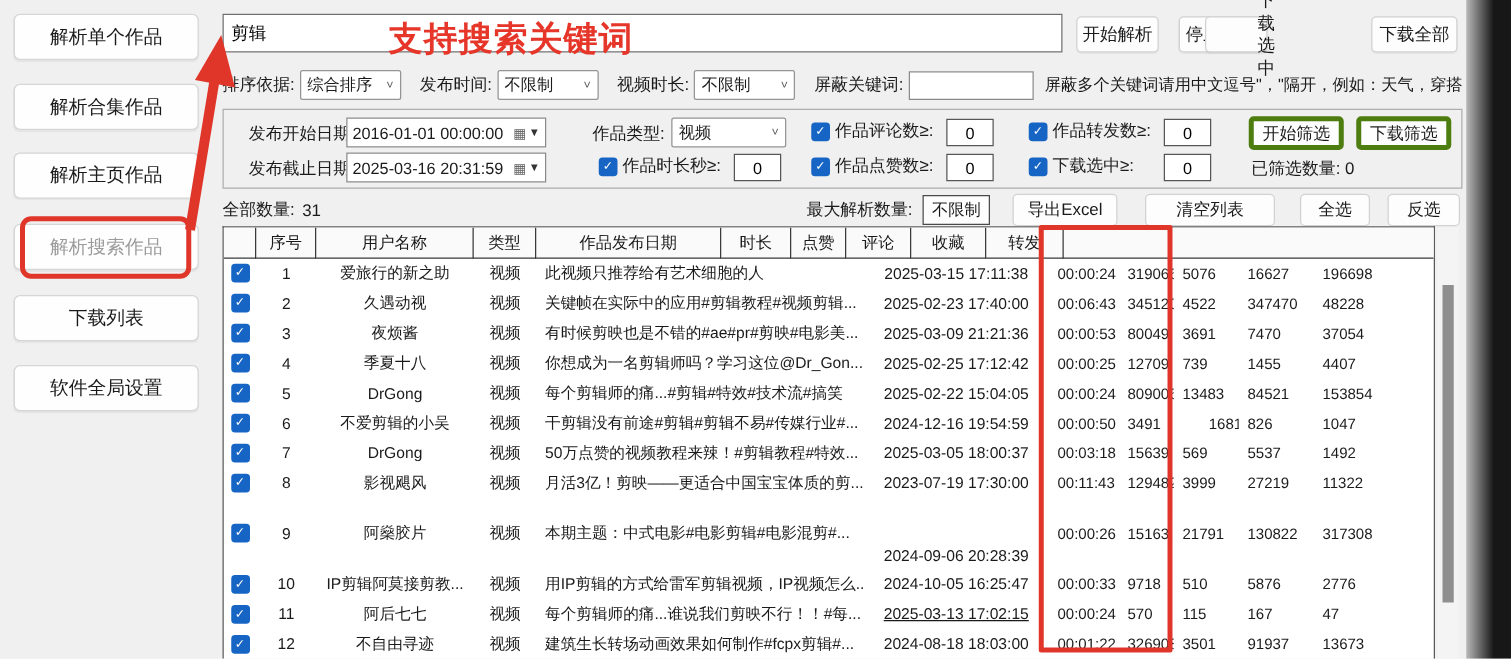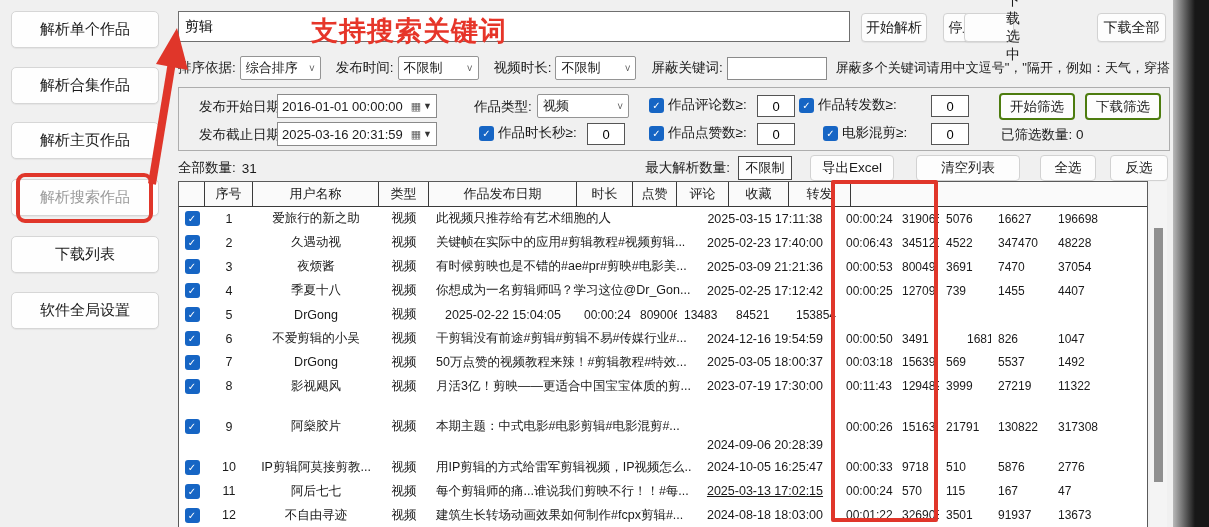--- a/index.html
+++ b/index.html
@@ -63,21 +63,21 @@
   .cb {
     width:15px; height:15px; border-radius:3px; background:#1665c4;
     display:inline-flex; align-items:center; justify-content:center; flex:0 0 auto;
   }
   .cb::after { content:"✓"; color:#fff; font-size:10px; font-weight:bold; }
   .num-input {
     position:absolute; width:38px; height:22px; border:1px solid #555;
     background:#fff; text-align:center; font-size:13px; font-family:inherit;
   }
   .mini-btn {
-    position:absolute; height:27px; background:#fdfdfd; border:2px solid #4d7c0f;
+    position:absolute; height:27px; background:#fdfdfd; border:4px solid #4d7c0f;
     border-radius:4px; display:flex; align-items:center; justify-content:center;
     font-size:13.5px; cursor:pointer;
   }
   
   .list-bar {
     position:absolute; left:178px; top:155px; width:990px; height:26px;
     display:flex; align-items:center; font-size:13.5px;
   }
   .list-bar .grow { flex:1; }
   .max-box {
@@ -185,21 +185,21 @@
   <span class="abs" style="left:295px;top:10px">作品类型:</span>
   <div class="select" style="position:absolute;left:358px;top:6px;width:92px">
     <span>视频</span>
     <span class="chev">˅</span>
   </div>
   <span class="abs chk" style="left:470px;top:8px">
     <span class="cb"></span>
     <span>作品评论数≥:</span>
   </span>
   <input class="num-input" style="left: 578px; top: 7px;" value="0">
-  <span class="abs chk" style="left:620px;top:8px">
+  <span class="abs chk" style="left:644px;top:8px">
     <span class="cb"></span>
     <span>作品转发数≥:</span>
   </span>
   <input class="num-input" style="left: 752px; top: 7px;" value="0">
   <div class="mini-btn" style="left:820px;top:5px;width:76px">开始筛选</div>
   <div class="mini-btn" style="left:906px;top:5px;width:76px">下载筛选</div>
 
   <span class="abs" style="left:20px;top:38px">发布截止日期:</span>
   <div class="date-input" style="left:98px;top:34px">
     <span class="dval">2025-03-16 20:31:59</span>
@@ -211,21 +211,21 @@
     <span>作品时长秒≥:</span>
   </span>
   <input class="num-input" style="left: 408px; top: 35px;" value="0">
   <span class="abs chk" style="left:470px;top:36px">
     <span class="cb"></span>
     <span>作品点赞数≥:</span>
   </span>
   <input class="num-input" style="left: 578px; top: 35px;" value="0">
   <span class="abs chk" style="left:644px;top:36px">
     <span class="cb"></span>
-    <span>电影混剪≥:</span>
+    <span>下载选中≥:</span>
   </span>
   <input class="num-input" style="left: 752px; top: 35px;" value="0">
   <span class="abs" style="left:822px;top:38px">
     <span>已筛选数量:</span>&nbsp;<span>0</span>
   </span>
 </div>
 
 <div class="list-bar">
   <span>全部数量:</span>
   <span style="margin-left:6px">31</span>
@@ -312,20 +312,21 @@
       <div class="td l numcell" style="width: 60px;">1455</div>
       <div class="td l numcell" style="width: 62px;">4407</div>
     </div>
     <div class="trow">
       <div class="cbcell" style="width: 26px;">
         <span class="cb"></span>
       </div>
       <div class="td c" style="width: 48px;">5</div>
       <div class="td c" style="width: 126px;">DrGong</div>
       <div class="td c" style="width: 50px;">视频</div>
+      <div class="td l" style="width: 262px;">每个剪辑师的痛...#剪辑#特效#技术流#搞笑</div>
       <div class="td c" style="width: 148px;">2025-02-22 15:04:05</div>
       <div class="td l numcell" style="width: 56px;">00:00:24</div>
       <div class="td l numcell" style="width: 44px;">809006</div>
       <div class="td l numcell" style="width: 52px;">13483</div>
       <div class="td l numcell" style="width: 60px;">84521</div>
       <div class="td l numcell" style="width: 62px;">153854</div>
     </div>
     <div class="trow">
       <div class="cbcell" style="width: 26px;">
         <span class="cb"></span>

